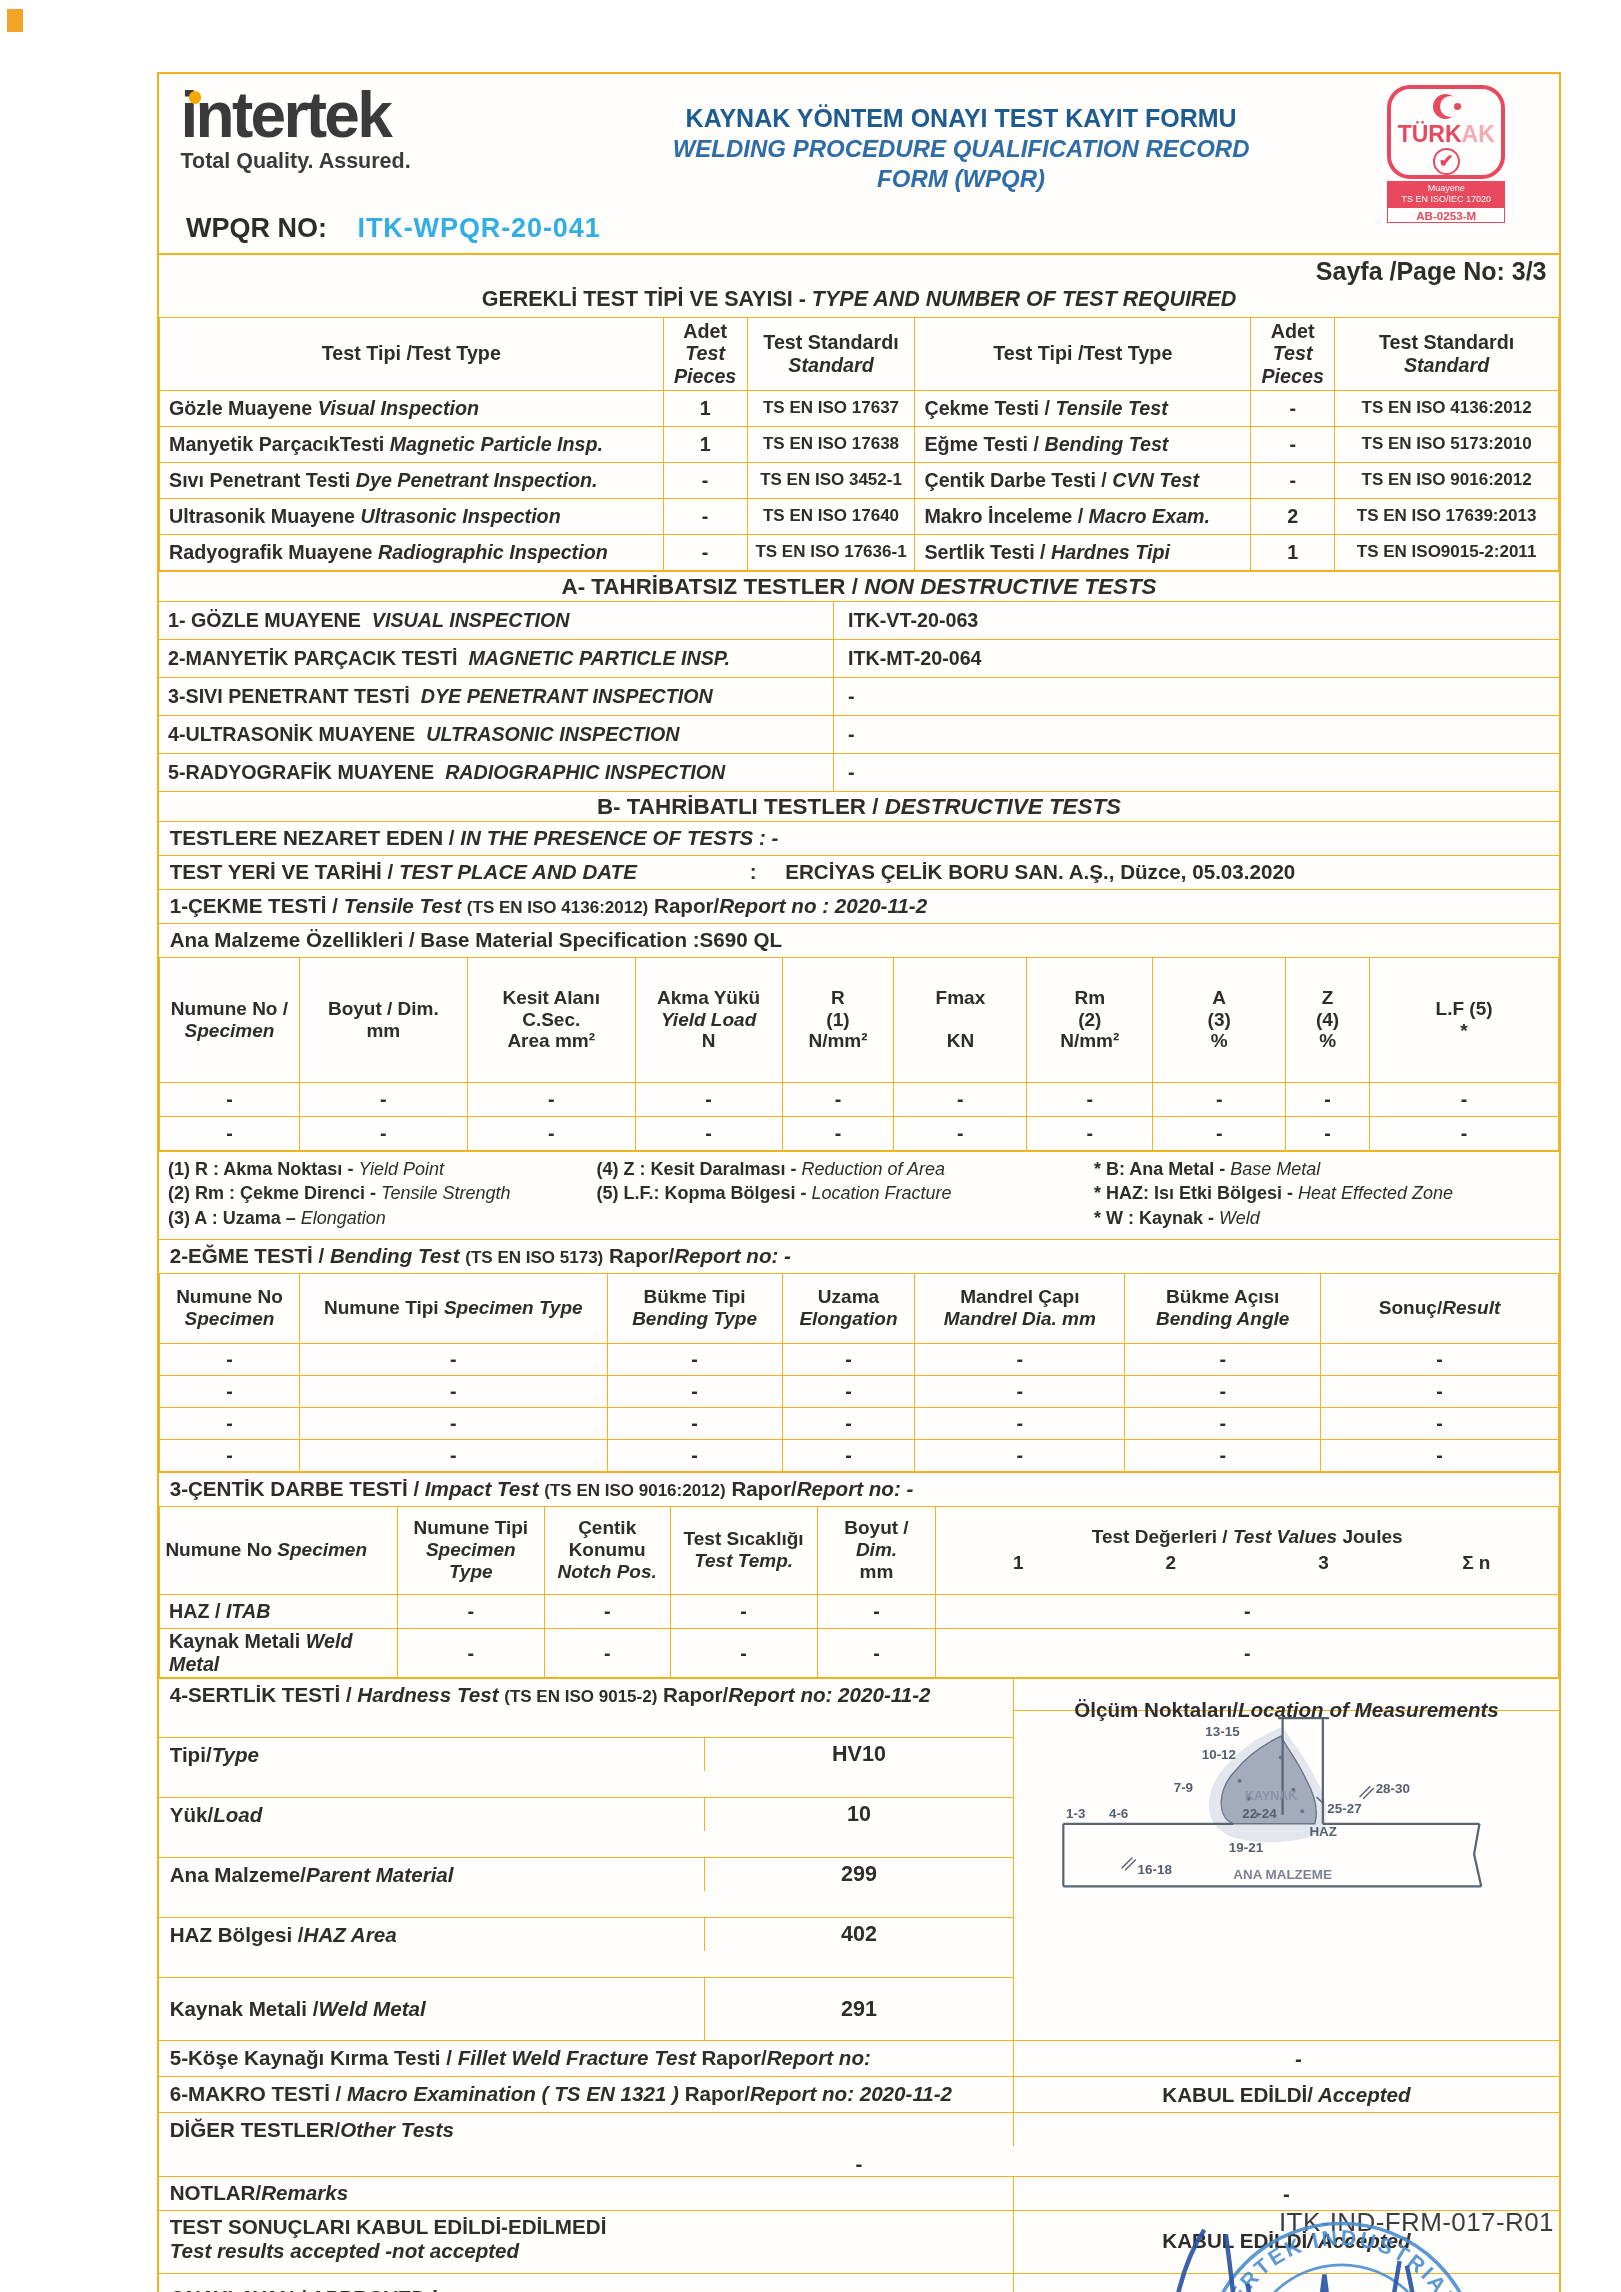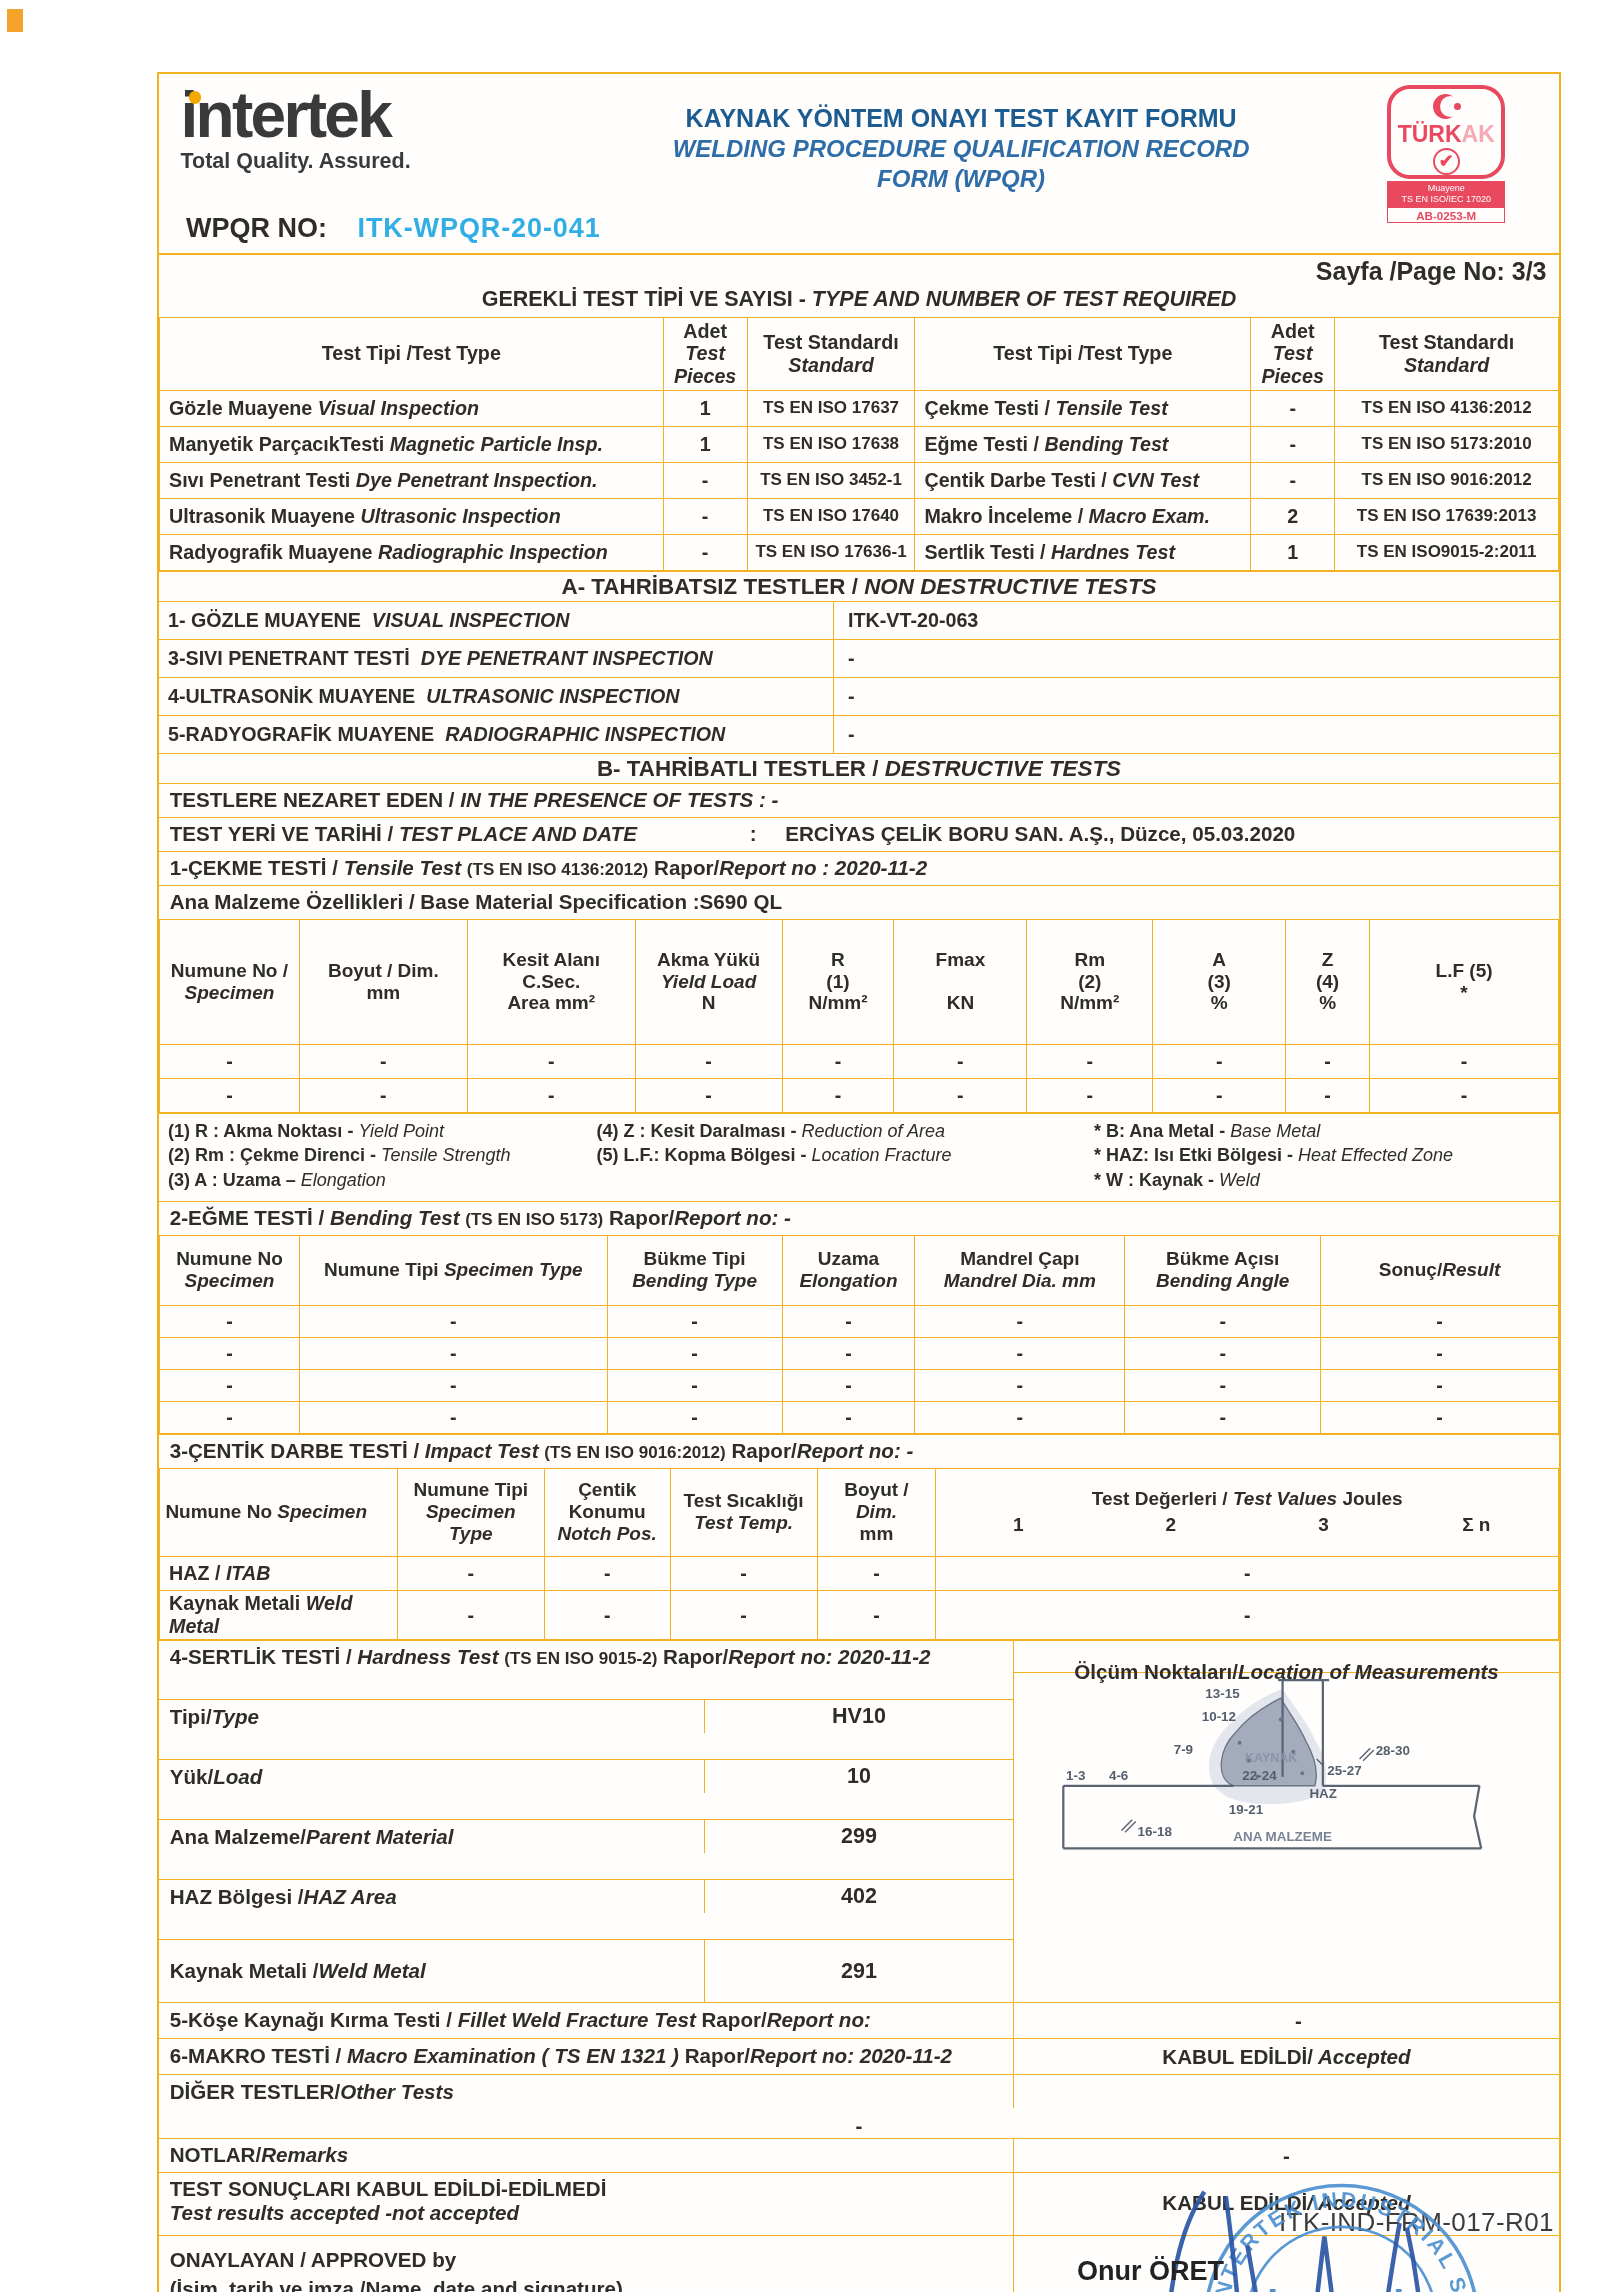--- a/index.html
+++ b/index.html
@@ -232,36 +232,40 @@
         <td class="q">-</td>
         <td class="std-cell">TS EN ISO 17640</td>
         <td class="name-cell"><span class="b">Makro İnceleme /</span> <span class="bi">Macro Exam.</span></td>
         <td class="q">2</td>
         <td class="std-cell">TS EN ISO 17639:2013</td>
       </tr>
         <tr>
         <td class="name-cell"><span class="b">Radyografik Muayene</span> <span class="bi">Radiographic Inspection</span></td>
         <td class="q">-</td>
         <td class="std-cell">TS EN ISO 17636-1</td>
-        <td class="name-cell"><span class="b">Sertlik Testi /</span> <span class="bi">Hardnes Test</span></td>
+        <td class="name-cell"><span class="b">Sertlik Testi /</span> <span class="bi">Hardnes Tipi</span></td>
         <td class="q">1</td>
         <td class="std-cell">TS EN ISO9015-2:2011</td>
       </tr>
       </tbody>
   </table>
 
   <div class="sec-title">
     <span class="b">A- TAHRİBATSIZ TESTLER /</span>
     <span class="bi">NON DESTRUCTIVE TESTS</span>
   </div>
   <div>
 
   <div class="a-row">
       <div class="a-l"><span class="b">1- GÖZLE MUAYENE</span>&nbsp;&nbsp;<span class="bi">VISUAL INSPECTION</span></div>
       <div class="a-r">ITK-VT-20-063</div>
+    </div>
+      <div class="a-row">
+      <div class="a-l"><span class="b">2-MANYETİK PARÇACIK TESTİ</span>&nbsp;&nbsp;<span class="bi">MAGNETIC PARTICLE INSP.</span></div>
+      <div class="a-r">ITK-MT-20-064</div>
     </div>
       <div class="a-row">
       <div class="a-l"><span class="b">3-SIVI PENETRANT TESTİ</span>&nbsp;&nbsp;<span class="bi">DYE PENETRANT INSPECTION</span></div>
       <div class="a-r">-</div>
     </div>
       <div class="a-row">
       <div class="a-l"><span class="b">4-ULTRASONİK MUAYENE</span>&nbsp;&nbsp;<span class="bi">ULTRASONIC INSPECTION</span></div>
       <div class="a-r">-</div>
     </div>
       <div class="a-row">

